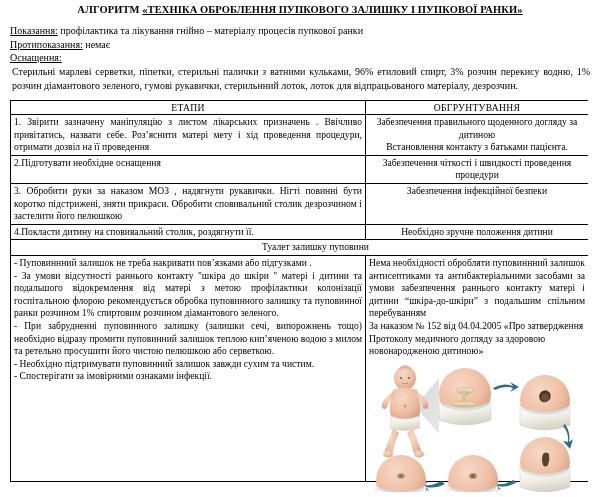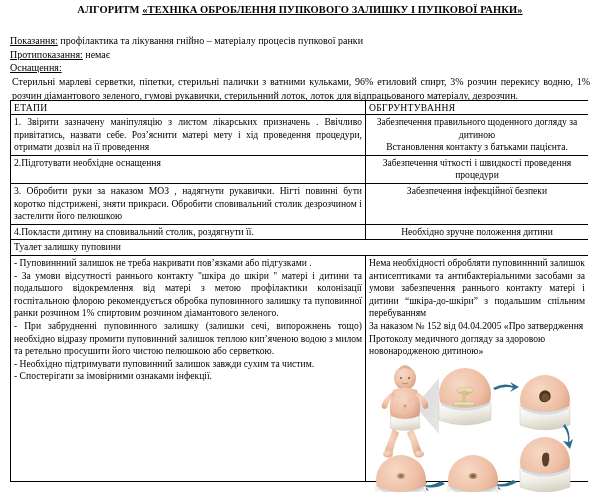--- a/index.html
+++ b/index.html
@@ -20,21 +20,21 @@
     width: 600px;
     height: 497px;
     padding: 0;
     box-sizing: border-box;
   }
   .doc-title {
     text-align: center;
     font-weight: bold;
     font-size: 10.5px;
     line-height: 13px;
-    margin: 3px 0 18px 0;
+    margin: 3px 0 8px 0;
     letter-spacing: 0.1px;
   }
   .doc-title .u { text-decoration: underline; }
 
   .lead {
     padding: 0 10px 0 10px;
     font-size: 10px;
     line-height: 13.2px;
     text-align: left;
   }
@@ -66,21 +66,21 @@
   table.algo td, table.algo th {
     border: 1px solid #000000;
     vertical-align: top;
     padding: 1px 3px 1px 3px;
     font-weight: normal;
   }
   col.c1 { width: 355px; }
   col.c2 { width: 223px; }
 
   .hdr td {
-    text-align: left;
+    text-align: center;
     font-size: 9.6px;
     padding-top: 1px;
     padding-bottom: 1px;
     letter-spacing: 0.3px;
     margin-top: 24px;
   }
   .just {
     text-align: justify;
     text-justify: inter-word;
     line-height: 12.6px;
@@ -95,21 +95,21 @@
     line-height: 12.6px;
   }
   .rightcol.nojust { text-align: center; }
   .sect {
     text-align: center;
     line-height: 12.6px;
   }
   .sect-inner {
     display: block;
     width: 355px;
-    text-align: left;
+    text-align: right;
   }
   .tall { height: 205px; }
   .bigcell { position: relative; }
   p.l { margin: 0; }
 
   
   .illus {
     position: relative;
     width: 100%;
     height: 118px;

